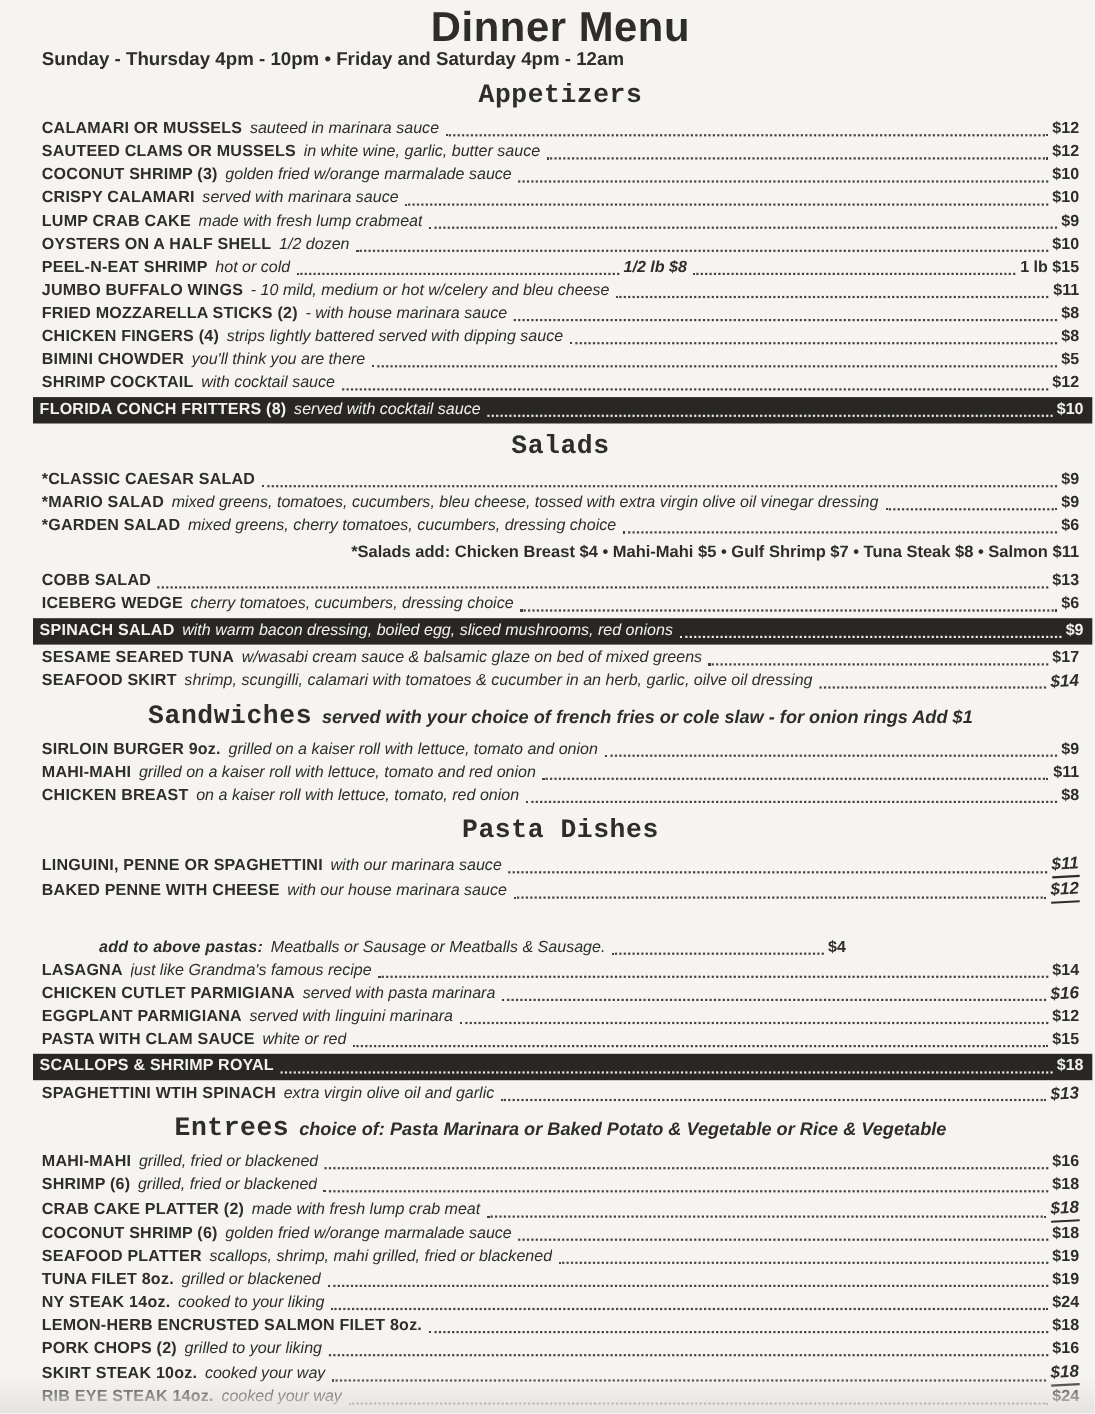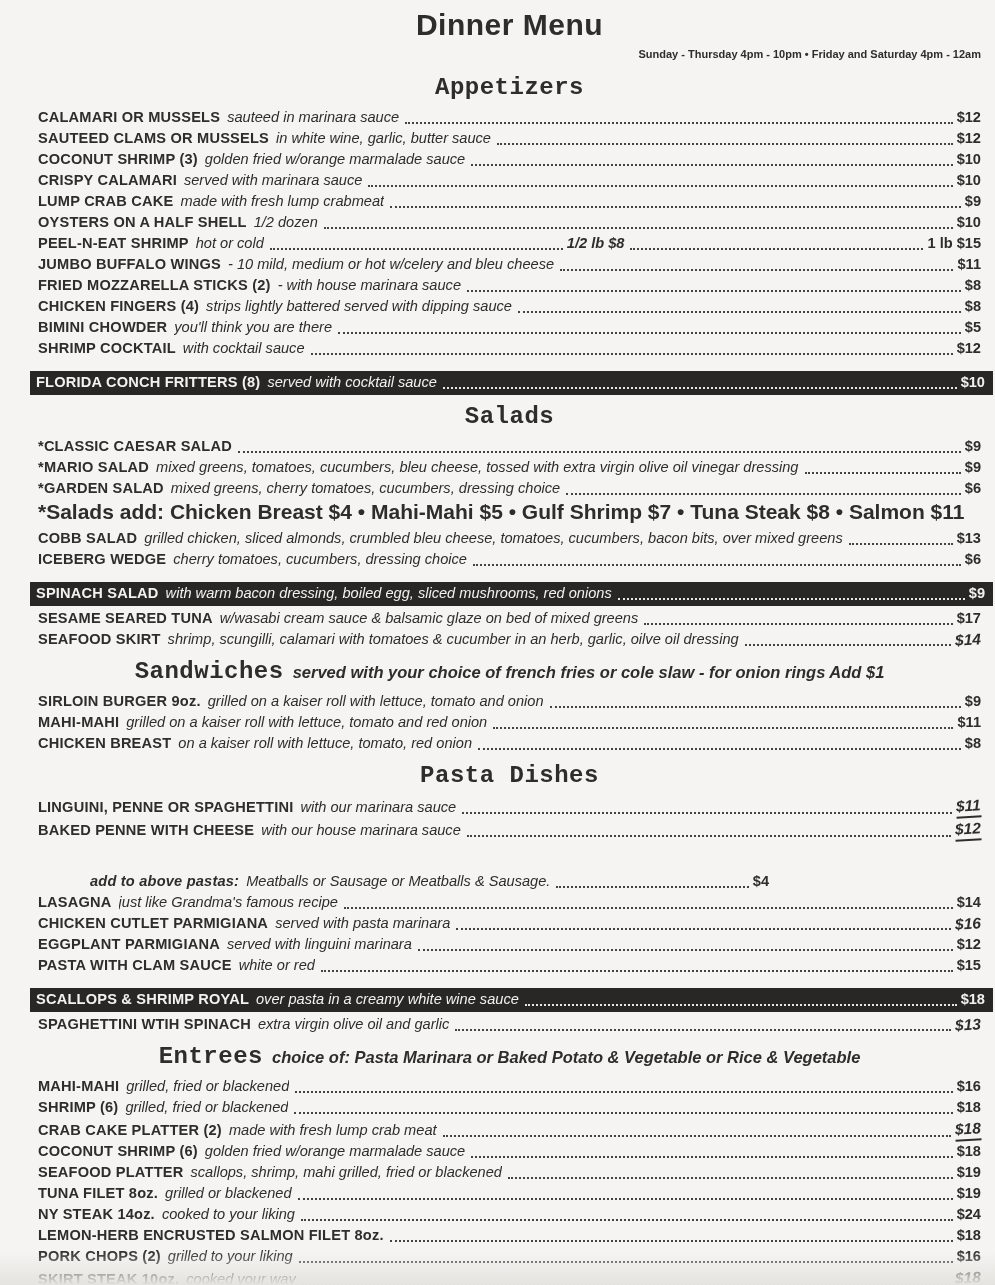--- a/index.html
+++ b/index.html
@@ -10,54 +10,54 @@
     font-family:"Liberation Sans", sans-serif;
     position:relative;
   }
   body::after{
     content:"";position:absolute;left:0;right:0;bottom:0;height:34px;
     background:linear-gradient(180deg, rgba(245,244,242,0), #e4e3e0);
     pointer-events:none;
   }
   .page{box-sizing:border-box;padding:6px 14px 0 38px;}
   .title{
-    text-align:center;font-size:30px;font-weight:800;letter-spacing:.5px;
+    text-align:center;font-size:38px;font-weight:800;letter-spacing:.5px;
     line-height:34px;margin-top:2px;
   }
   .hours{
-    text-align:right;font-size:11px;font-weight:700;line-height:24px;
+    text-align:left;font-size:17px;font-weight:700;line-height:24px;
   }
   .sec-head{text-align:center;margin:7px 0 3px;line-height:30px;}
   .sec-name{font-size:24px;font-weight:800;letter-spacing:.5px;font-family:Liberation Mono, monospace;}
   .sec-note{font-size:16.5px;font-weight:700;font-style:italic;margin-left:9px;}
   .row{
     display:flex;align-items:flex-end;
     font-size:14.6px;line-height:21px;min-height:21px;
   }
   .iname{font-weight:800;white-space:nowrap;letter-spacing:.2px;}
   .idesc{font-style:italic;font-weight:500;margin-left:7px;white-space:nowrap;overflow:hidden;}
   .dots{flex:1 1 10px;min-width:8px;border-bottom:2px dotted #45433f;margin:0 4px 4px 6px;}
   .mid{font-style:italic;font-weight:700;white-space:nowrap;}
   .price{font-weight:800;white-space:nowrap;}
   .price.hand{
     display:inline-block;font-style:italic;font-size:15.5px;font-weight:700;
     transform:rotate(-3deg);
   }
   .price.hand.u{border-bottom:2px solid #2e2d2b;}
   .row.hl{
     background:#282725;color:#f3f2ee;
-    padding:1px 8px 2px 6px;margin:12px -12px 2px -8px;
+    padding:1px 8px 2px 6px;margin:2px -12px 2px -8px;
   }
   .row.hl .dots{border-color:#e9e8e4;}
   .row.gap{margin-top:3px;}
   .row.indent{padding-left:52px;}
   .row.indent .iname{font-style:italic;margin-top:30px;}
   .tail{flex:0 0 212px;}
   .note-line{
-    text-align:left;font-weight:800;font-size:21px;line-height:26px;
+    text-align:right;font-weight:800;font-size:15px;line-height:26px;
   }
   .footer{text-align:center;margin-top:8px;}
   .footer .f1{font-size:17px;font-weight:700;line-height:25px;}
 </style>
 </head>
 <body>
 
 <div class="page">
   <div class="title">Dinner Menu</div>
   <div class="hours">Sunday - Thursday 4pm - 10pm  •  Friday and Saturday 4pm - 12am</div>
@@ -157,21 +157,20 @@
       </div>
       <div class="row">
         <span class="iname">*GARDEN SALAD</span>
         <span class="idesc">mixed greens, cherry tomatoes, cucumbers, dressing choice</span>
         <span class="dots"></span>
         <span class="price">$6</span>
       </div>
       <div class="note-line">*Salads add: Chicken Breast $4 • Mahi-Mahi $5 • Gulf Shrimp $7 • Tuna Steak $8 • Salmon $11</div>
       <div class="row gap">
         <span class="iname">COBB SALAD</span>
-        <span class="idesc">grilled chicken, sliced almonds, crumbled bleu cheese, tomatoes, cucumbers, bacon bits, over mixed greens</span>
         <span class="dots"></span>
         <span class="price">$13</span>
       </div>
       <div class="row">
         <span class="iname">ICEBERG WEDGE</span>
         <span class="idesc">cherry tomatoes, cucumbers, dressing choice</span>
         <span class="dots"></span>
         <span class="price">$6</span>
       </div>
       <div class="row hl">
@@ -250,21 +249,20 @@
         <span class="price">$12</span>
       </div>
       <div class="row">
         <span class="iname">PASTA WITH CLAM SAUCE</span>
         <span class="idesc">white or red</span>
         <span class="dots"></span>
         <span class="price">$15</span>
       </div>
       <div class="row hl">
         <span class="iname">SCALLOPS &amp; SHRIMP ROYAL</span>
-        <span class="idesc">over pasta in a creamy white wine sauce</span>
         <span class="dots"></span>
         <span class="price">$18</span>
       </div>
       <div class="row">
         <span class="iname">SPAGHETTINI WTIH SPINACH</span>
         <span class="idesc">extra virgin olive oil and garlic</span>
         <span class="dots"></span>
         <span class="price hand">$13</span>
       </div>
       <div class="sec-head"><span class="sec-name">Entrees</span><span class="sec-note">choice of: Pasta Marinara or Baked Potato &amp; Vegetable or Rice &amp; Vegetable</span></div>

